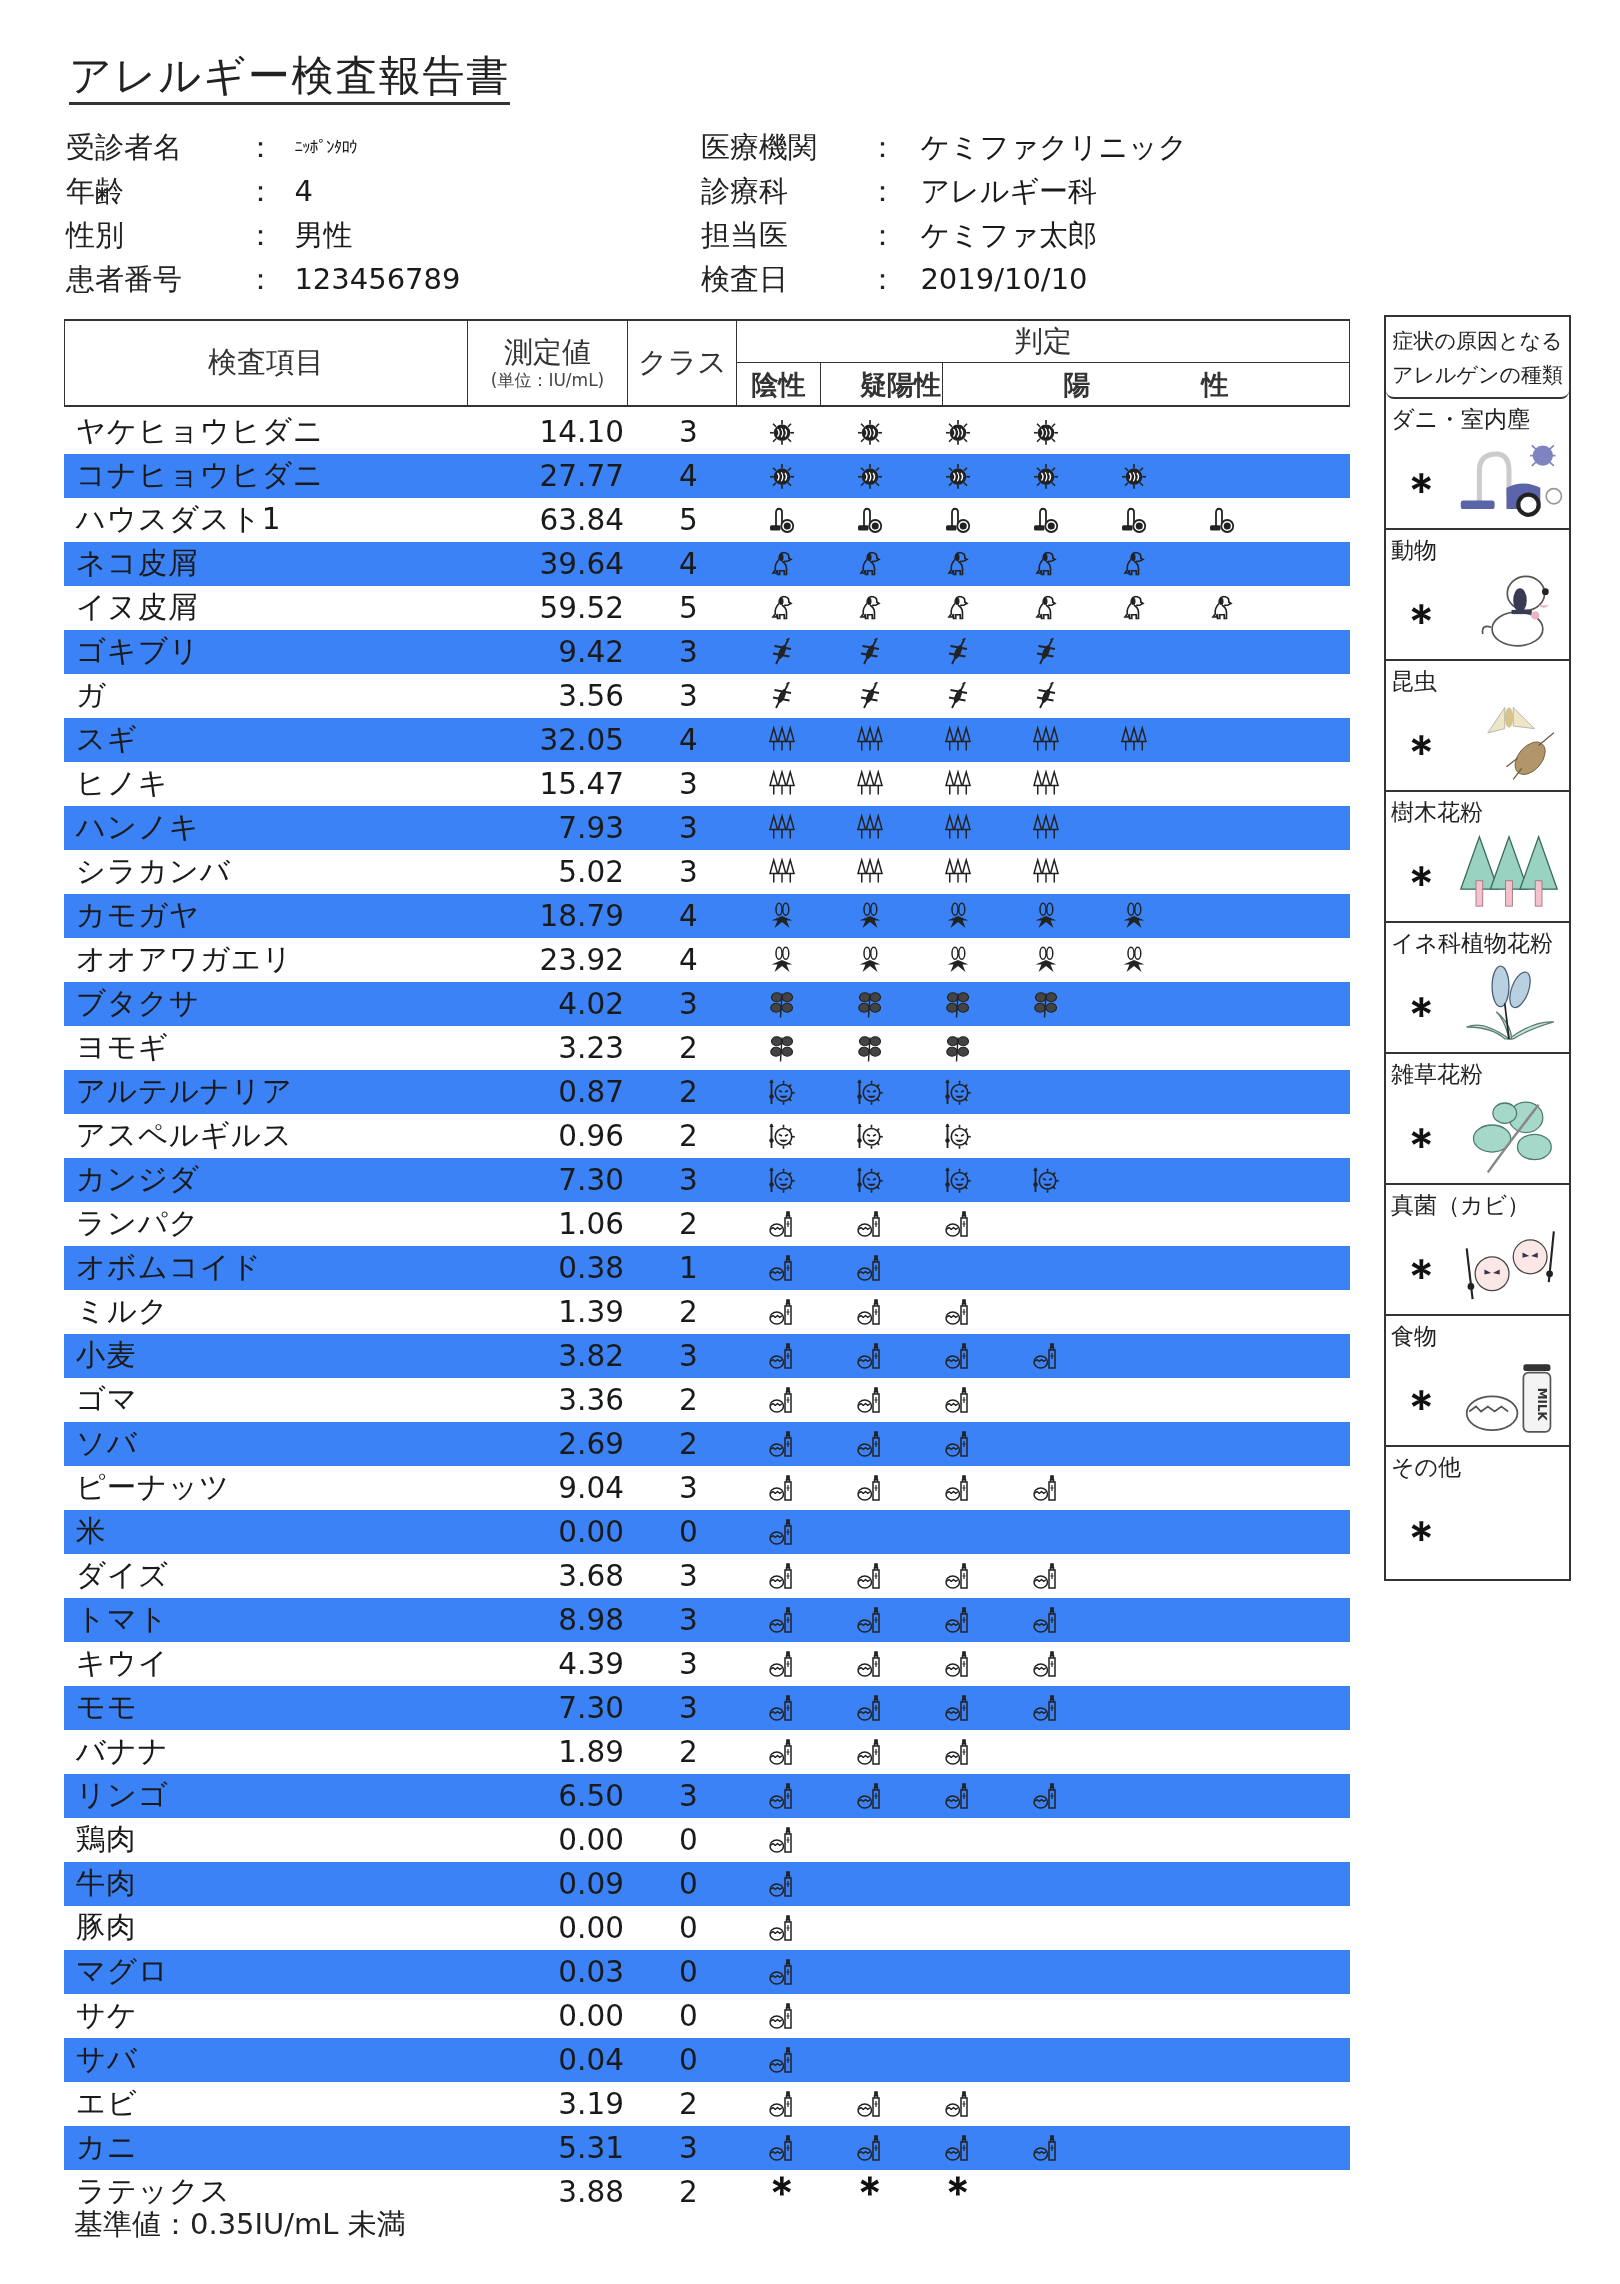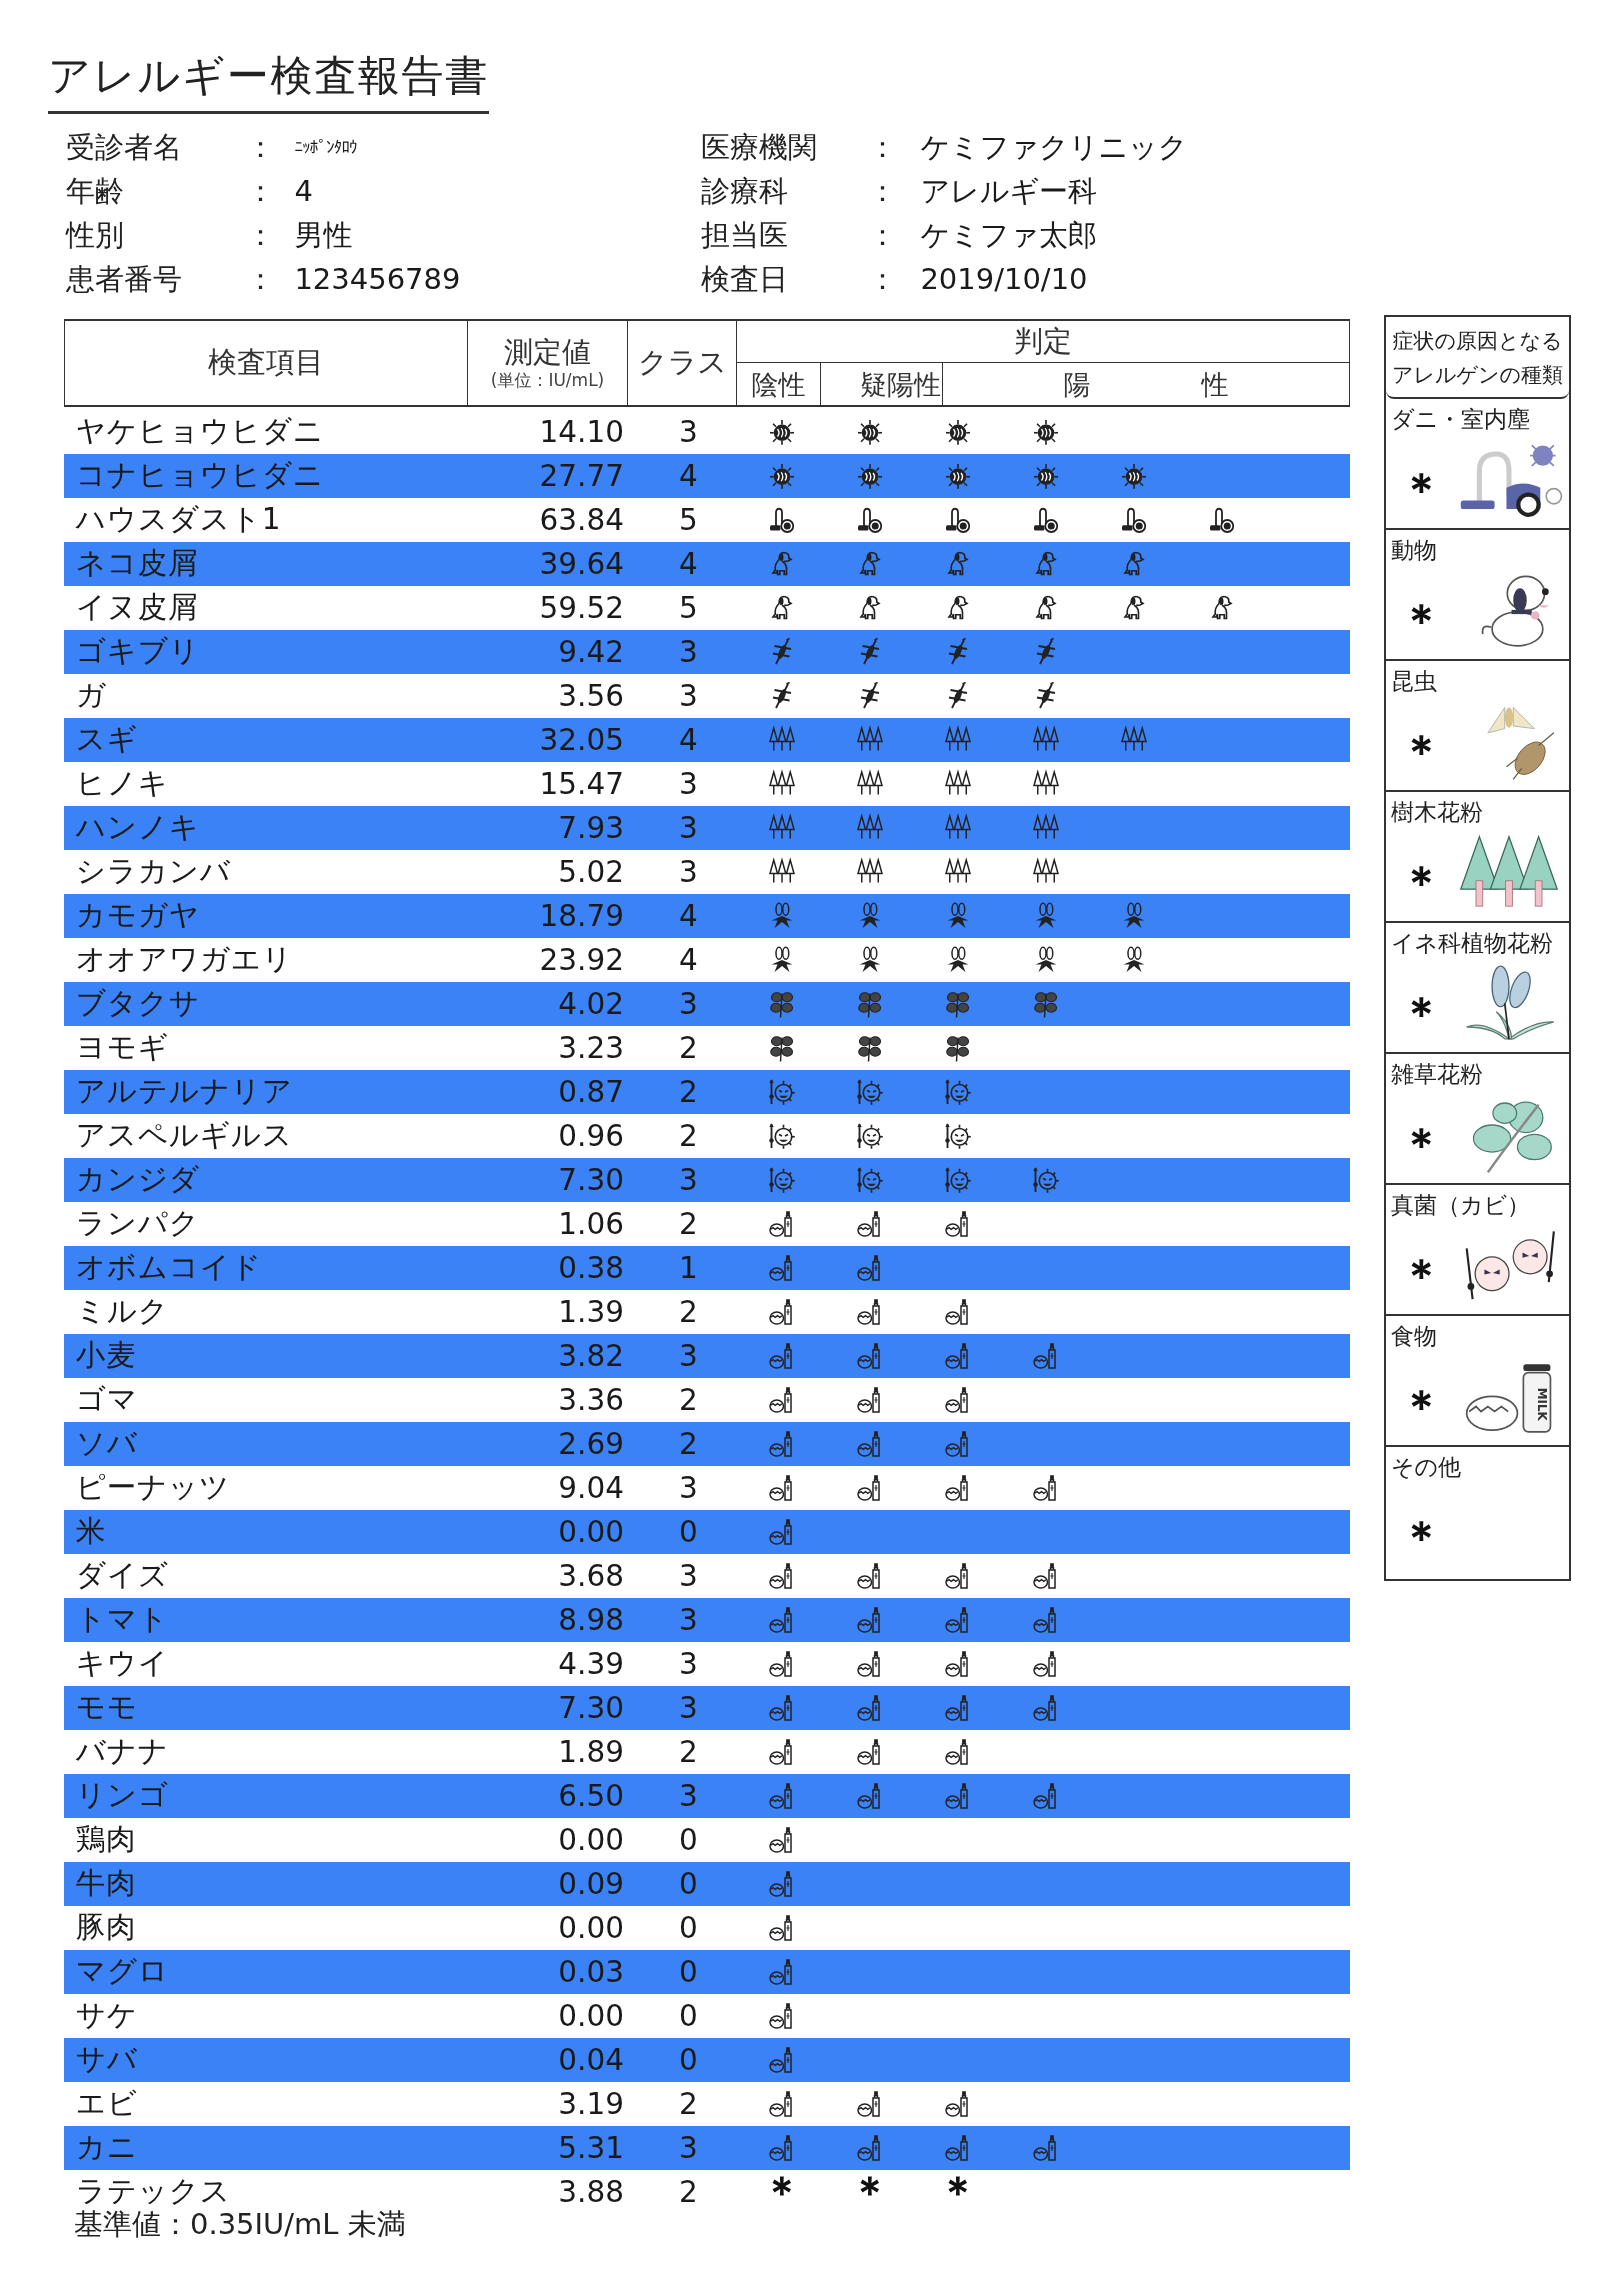--- a/index.html
+++ b/index.html
@@ -1,19 +1,19 @@
 <!DOCTYPE html>
 <html style="font-size:13.5px"><head>
 <meta charset="utf-8">
 <style>
   * { box-sizing: border-box; margin: 0; padding: 0; }
   html, body { width: 1621px; height: 2284px; background: #ffffff; }
   body { position: relative; font-family: "DejaVu Sans", "Liberation Sans", sans-serif; color: #1a1a1a; overflow: hidden; }
 
-  .title { position: absolute; left: 48px; top: 52px; font-size: 42px; letter-spacing: 1.7px; color: #222; padding-bottom: 11px; border-bottom: 3.4px solid #333; line-height: 1.15; }
+  .title { position: absolute; left: 69px; top: 52px; font-size: 42px; letter-spacing: 1.7px; color: #222; padding-bottom: 2px; border-bottom: 3.4px solid #333; line-height: 1.15; }
 
   .info { position: absolute; font-size: 29px; line-height: 44px; }
   .info .row { display: flex; height: 44px; align-items: center; }
   .info .lbl { color: #222; }
   .info .colon { color: #222; }
   .info.left { left: 66px; top: 125px; }
   .info.left .lbl { width: 169px; }
   .info.left .colon { width: 51px; text-align: center; }
   .info.right { left: 701px; top: 125px; }
   .info.right .lbl { width: 152px; }
@@ -24,21 +24,21 @@
   
   .thead { position: absolute; left: 64px; top: 319px; width: 1286px; height: 88px; border-top: 2.5px solid #333; border-bottom: 2.5px solid #333; border-left: 1.7px solid #333; border-right: 1.7px solid #333; }
   .th { position: absolute; top: 0; height: 100%; border-right: 1.7px solid #333; display: flex; flex-direction: column; align-items: center; justify-content: center; color: #333; }
   .th-item { left: 0; width: 403px; font-size: 29px; }
   .th-value { left: 403px; width: 160px; font-size: 29px; line-height: 1.2; }
   .th-value small { font-size: 17px; color: #444; }
   .th-class { left: 564px; width: 108px; font-size: 29px; }
   .th-judge { left: 672px; right: 0; border-right: none; display: block; }
   .judge-top { height: 42px; border-bottom: 1.7px solid #333; display: flex; align-items: center; justify-content: center; font-size: 29px; }
   .judge-bot { display: flex; height: 43px; }
-  .judge-bot div { display: flex; align-items: center; justify-content: center; font-size: 27px; border-right: 1.7px solid #333; }
+  .judge-bot div { display: flex; align-items: center; justify-content: center; font-size: 27px; border-right: 1.7px solid #333; font-weight: bold; }
   .judge-bot .neg { width: 84px; }
   .judge-bot .sus { width: 84px; margin-left: 38px; }
   .judge-bot .pos { flex: 1; border-right: none; letter-spacing: 42px; padding-left: 42px; }
 
   
   .rows { position: absolute; left: 64px; top: 410px; width: 1286px; }
   .r { position: relative; height: 44px; display: flex; align-items: center; }
   .r.alt { background: #3b82f6; }
   .r .name { position: absolute; left: 11.8px; font-size: 29.5px; letter-spacing: 0.8px; color: #1a1a1a; }
   .r .val { position: absolute; right: 726px; font-size: 29.5px; color: #1a1a1a; }

